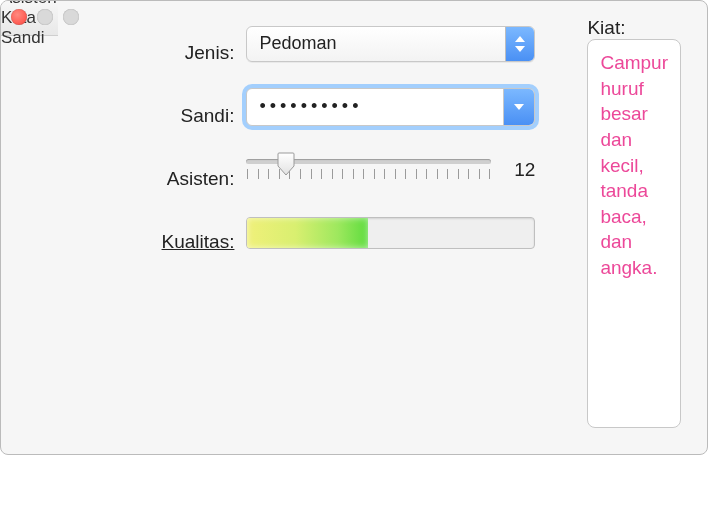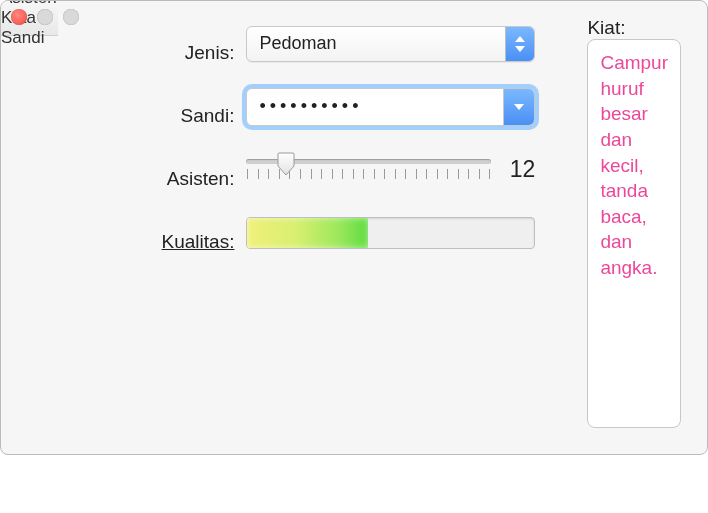--- a/index.html
+++ b/index.html
@@ -178,21 +178,21 @@
   .slider-thumb {
     position: absolute;
     top: -1px;
     width: 18px;
     height: 24px;
   }
   .slider-thumb svg { display: block; }
   .length-value {
     width: 34px;
     text-align: right;
-    font-size: 23px;
+    font-size: 19px;
     color: #222;
     margin-left: 10px;
   }
 
   
   .quality-bar {
     flex: 1;
     height: 30px;
     border: 1px solid #bfbfbf;
     border-radius: 4px;

